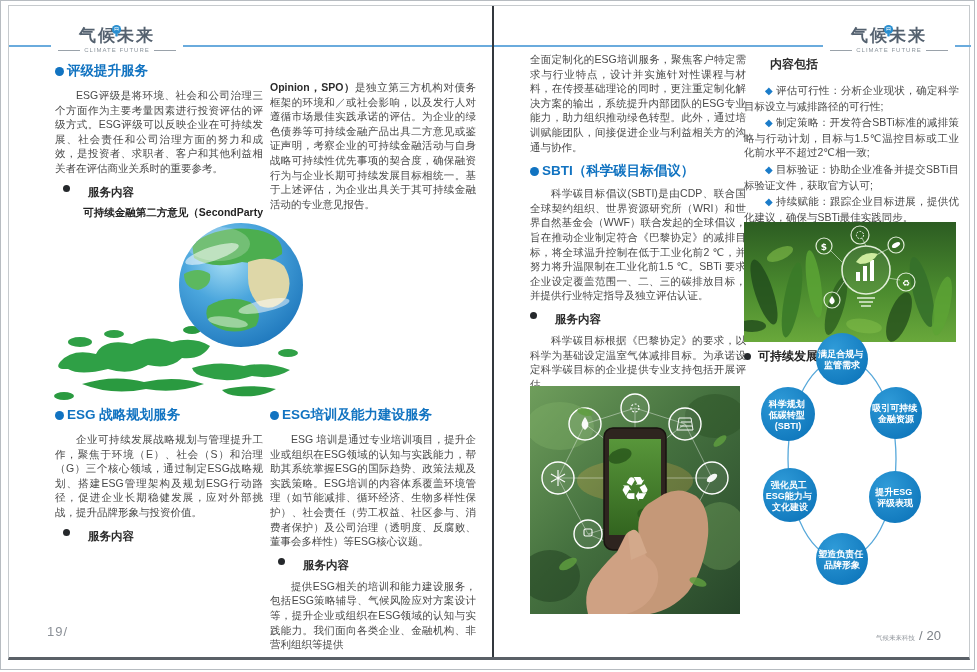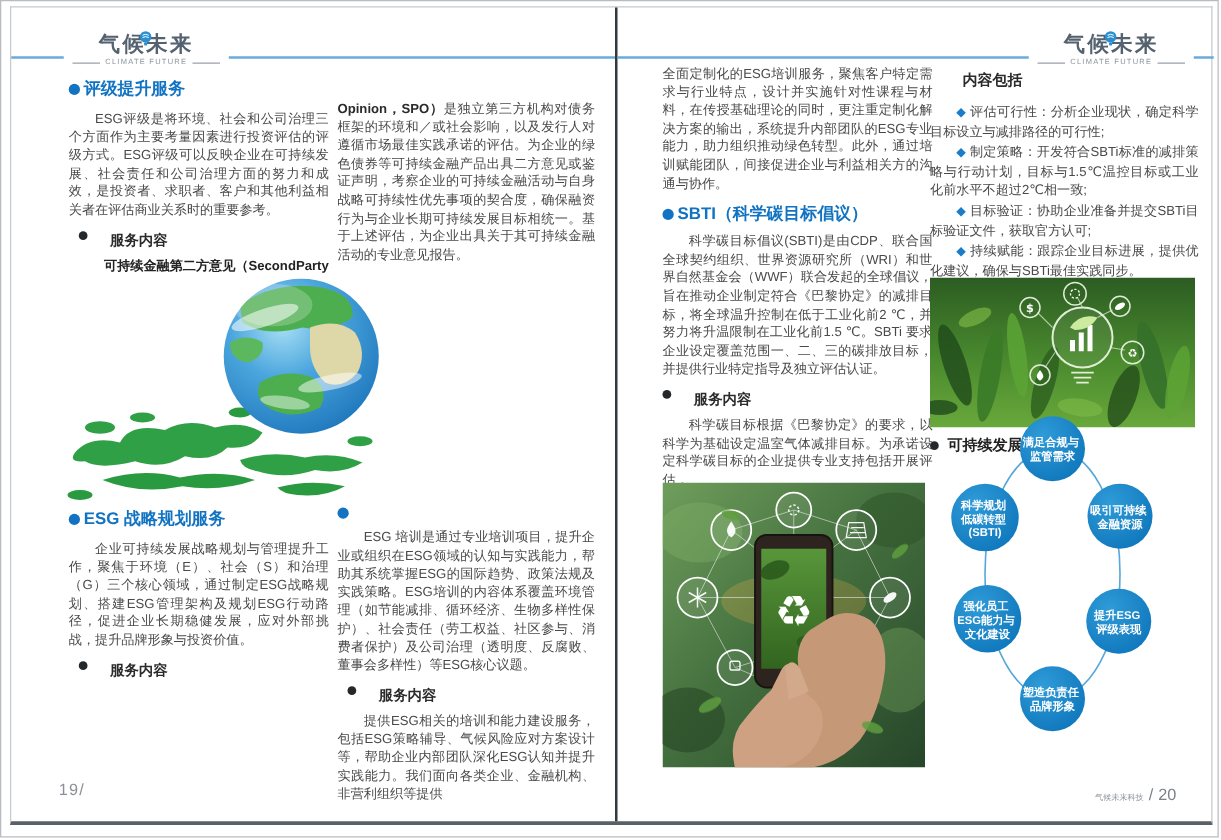--- a/index.html
+++ b/index.html
@@ -136,27 +136,28 @@
       <p class="body indent mt8">企业可持续发展战略规划与管理提升工作，聚焦于环境（E）、社会（S）和治理（G）三个核心领域，通过制定ESG战略规划、搭建ESG管理架构及规划ESG行动路径，促进企业长期稳健发展，应对外部挑战，提升品牌形象与投资价值。</p>
       <div class="svc">
         <span class="dot dot-dark"></span>
         <span>服务内容</span>
       </div>
     </div>
 
     <div class="block" style="left:261px;top:400px;width:206px;">
       <h3 class="sec-title">
         <span class="dot dot-blue"></span>
+        <span>ESG培训及能力建设服务</span>
       </h3>
       <p class="body indent mt8">ESG 培训是通过专业培训项目，提升企业或组织在ESG领域的认知与实践能力，帮助其系统掌握ESG的国际趋势、政策法规及实践策略。ESG培训的内容体系覆盖环境管理（如节能减排、循环经济、生物多样性保护）、社会责任（劳工权益、社区参与、消费者保护）及公司治理（透明度、反腐败、董事会多样性）等ESG核心议题。</p>
       <div class="svc">
         <span class="dot dot-dark"></span>
         <span>服务内容</span>
       </div>
-      <p class="body indent">提供ESG相关的培训和能力建设服务，包括ESG策略辅导、气候风险应对方案设计等，帮助企业内部团队深化ESG认知并提升实践能力。我们面向各类企业、金融机构、非营利组织等提供</p>
+      <p class="body indent">提供ESG相关的培训和能力建设服务，包括ESG策略辅导、气候风险应对方案设计等，提升企业或组织在ESG领域的认知与实践能力。我们面向各类企业、金融机构、非营利组织等提供</p>
     </div>
 
     <div class="pagenum" style="left:38px;top:618px;">19/</div>
   </section>
 
   <section class="page page-right">
     <div class="hdr">
       <span class="hline" style="left:0;right:0;"></span>
       <div class="logo" style="right:16px;">
         <div class="logo-row">气候未来</div>

